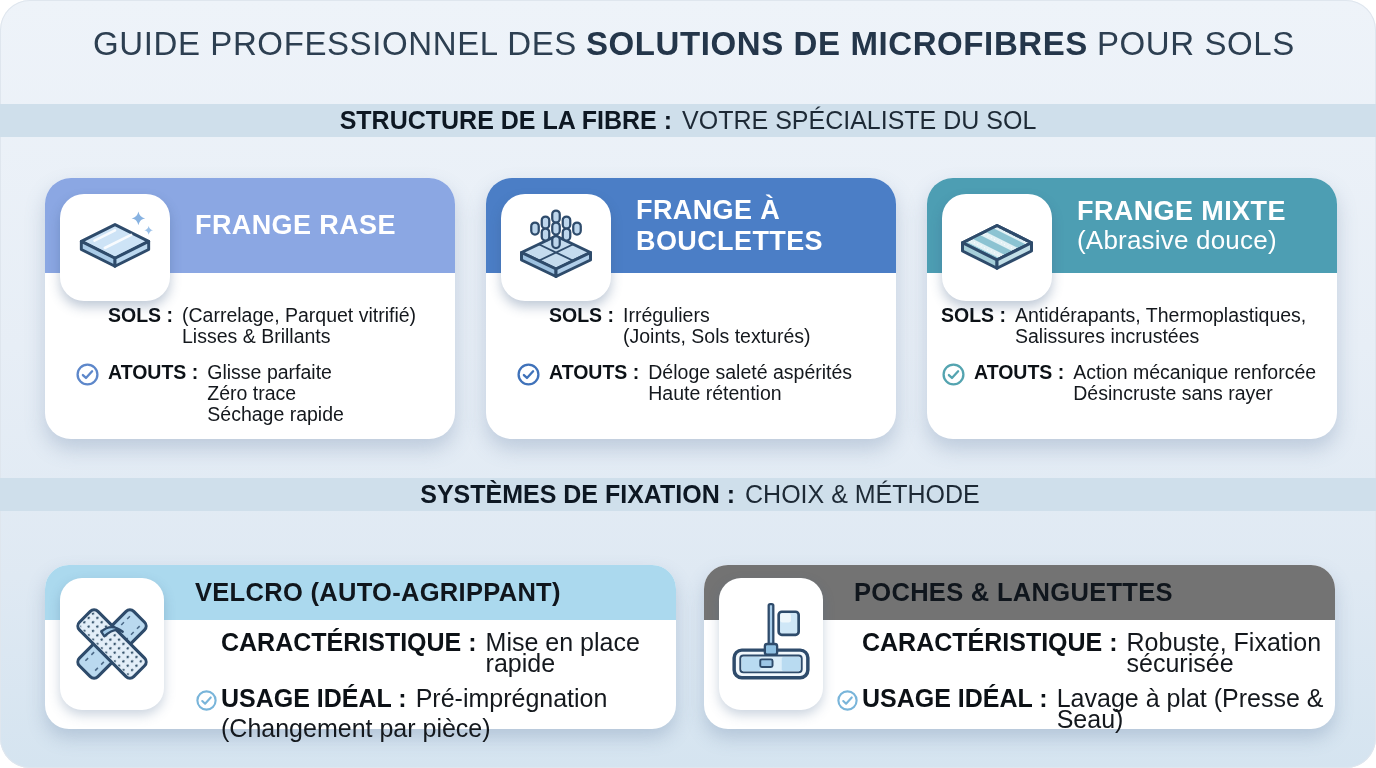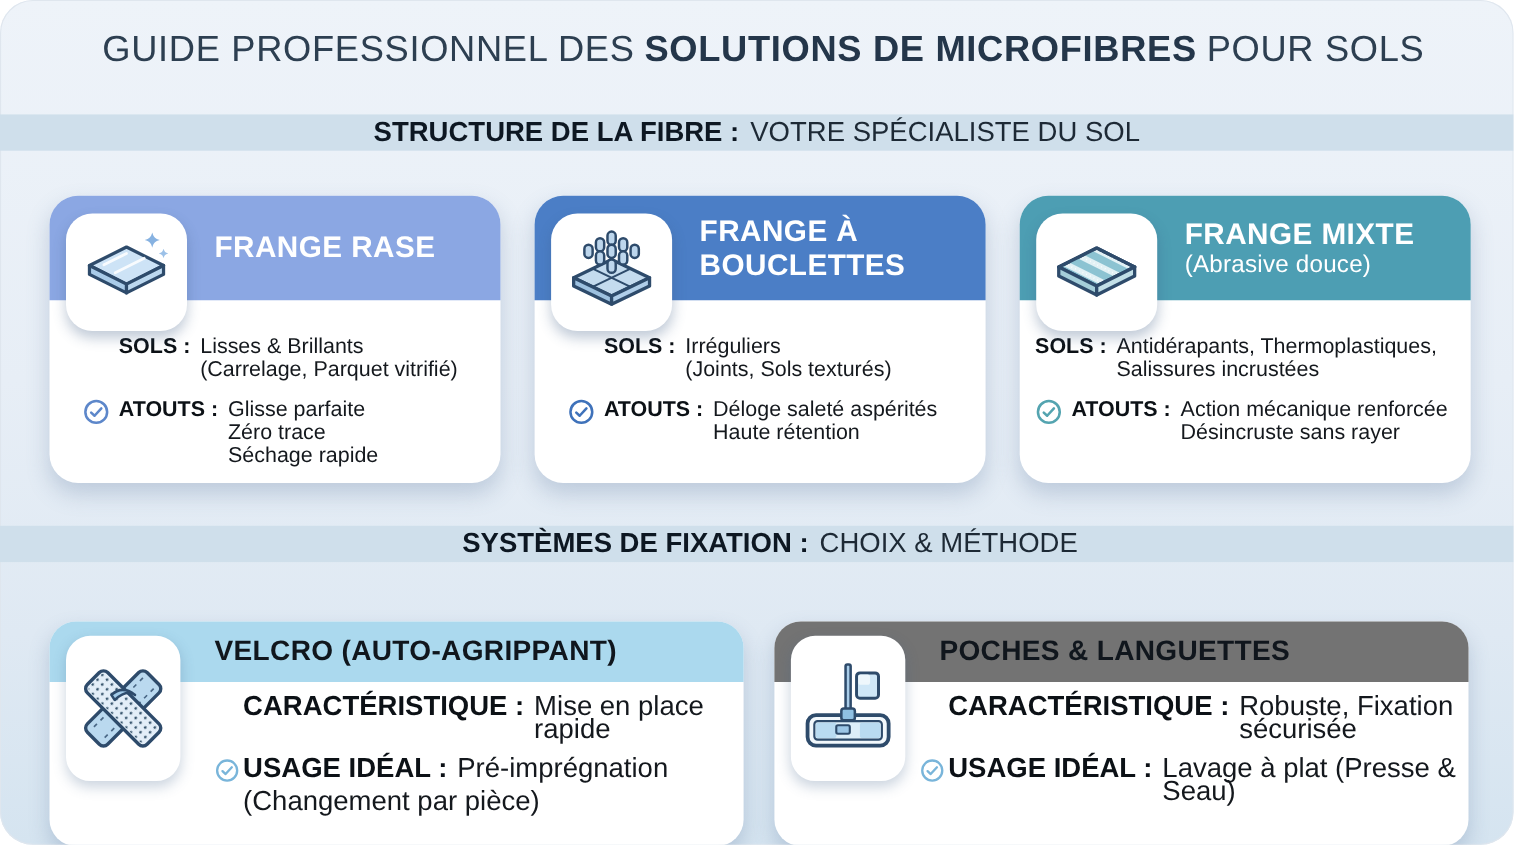--- a/index.html
+++ b/index.html
@@ -27,32 +27,32 @@
   .fcard { position:absolute; top:178px; width:410px; height:261px; background:#ffffff;
            border-radius:26px; box-shadow:0 10px 20px rgba(98,127,163,.30); }
   .fcard-1 { left:45px; } .fcard-2 { left:486px; } .fcard-3 { left:927px; }
   .fcard-header { height:95px; border-radius:26px 26px 0 0; display:flex; align-items:center; }
   .icon-box { position:absolute; left:15px; top:16px; width:110px; height:107px;
               background:#ffffff; border-radius:24px; z-index:2;
               box-shadow:0 6px 12px rgba(60,90,130,.32);
               display:flex; align-items:center; justify-content:center; }
   .fcard-title { margin-left:150px; color:#ffffff; font-weight:800; font-size:27px;
                  line-height:1.13; letter-spacing:.4px; }
-  .fcard-sub { font-weight:400; font-size:22px; letter-spacing:.2px; }
+  .fcard-sub { font-weight:400; font-size:26px; letter-spacing:.2px; }
 
   .fcard-body { padding-top:32px; font-size:19.5px; color:#14181d; }
   .info-row { display:flex; align-items:flex-start; padding-left:30px; margin-bottom:15px;
               line-height:21px; }
   .fcard-3 .info-row { padding-left:14px; }
   .check-slot { flex:none; width:33px; padding-top:0; }
   .check-slot svg { display:block; }
   .info-label { flex:none; font-weight:800; margin-right:9px; color:#0c1116; white-space:nowrap; }
 
   
-  .bcard { position:absolute; top:565px; width:631px; height:204px; background:#ffffff;
+  .bcard { position:absolute; top:565px; width:631px; height:164px; background:#ffffff;
            border-radius:24px; box-shadow:0 9px 18px rgba(98,127,163,.30); }
   .bcard-1 { left:45px; } .bcard-2 { left:704px; }
   .bcard-header { height:55px; border-radius:24px 24px 0 0; display:flex; align-items:center; }
   .bcard-title { margin-left:150px; font-size:25.5px; font-weight:800; color:#10161d;
                  letter-spacing:.3px; white-space:nowrap; }
   .bicon-box { position:absolute; left:15px; top:13px; width:104px; height:132px;
                background:#ffffff; border-radius:22px; z-index:2;
                box-shadow:0 5px 12px rgba(70,100,140,.28);
                display:flex; align-items:center; justify-content:center; }
   .bcard-body { padding-top:12px; font-size:25px; color:#14181d; }
@@ -90,22 +90,22 @@
       </div>
       <div class="fcard-title">
         <div>FRANGE RASE</div>
       </div>
     </div>
     <div class="fcard-body">
       <div class="info-row">
         <span class="check-slot"></span>
         <span class="info-label">SOLS :</span>
         <span class="info-values">
+          <div>(Carrelage, Parquet vitrifié)</div>
           <div>Lisses &amp; Brillants</div>
-          <div>(Carrelage, Parquet vitrifié)</div>
         </span>
       </div>
       <div class="info-row">
         <span class="check-slot" style="color: rgb(93, 135, 202);">
           <svg width="25" height="25" viewBox="0 0 26 26">
             <circle cx="13" cy="13" r="10.3" fill="none" stroke="currentColor" stroke-width="2.4"></circle>
             <path d="M8.2 13.6 l3.2 3 6.4-7" fill="none" stroke="currentColor" stroke-width="2.4" stroke-linecap="round" stroke-linejoin="round"></path>
           </svg>
         </span>
         <span class="info-label">ATOUTS :</span>

